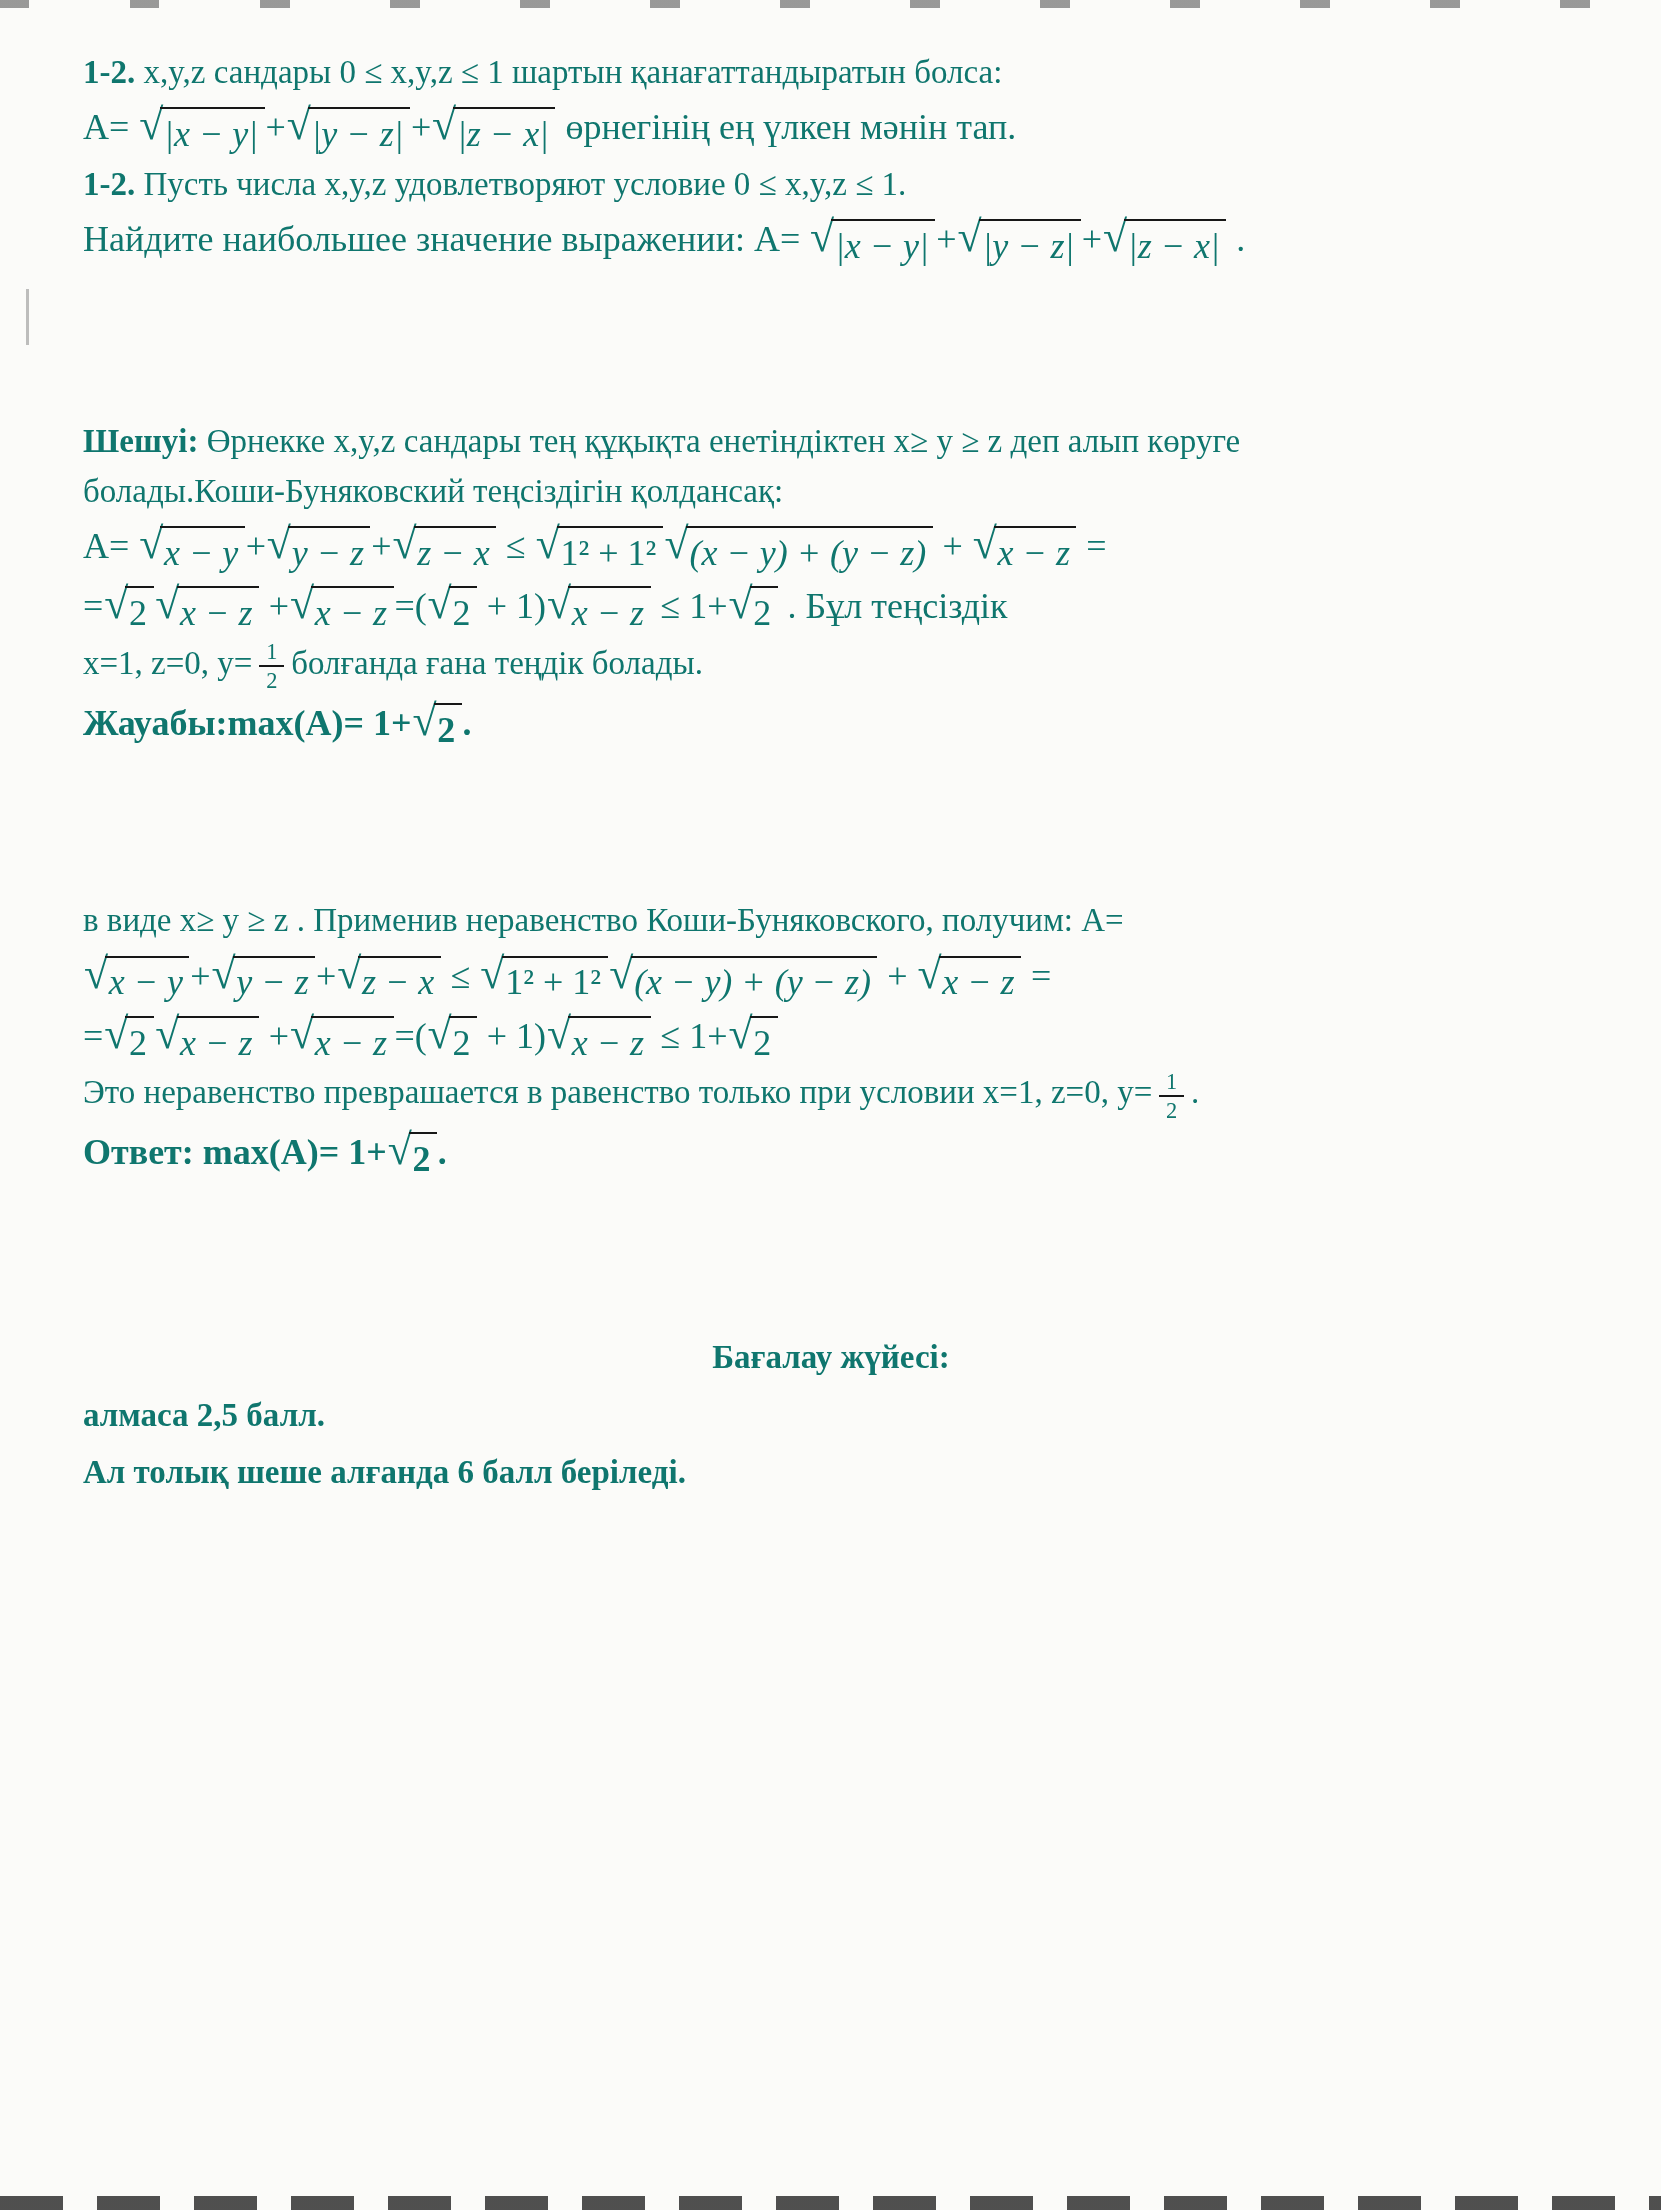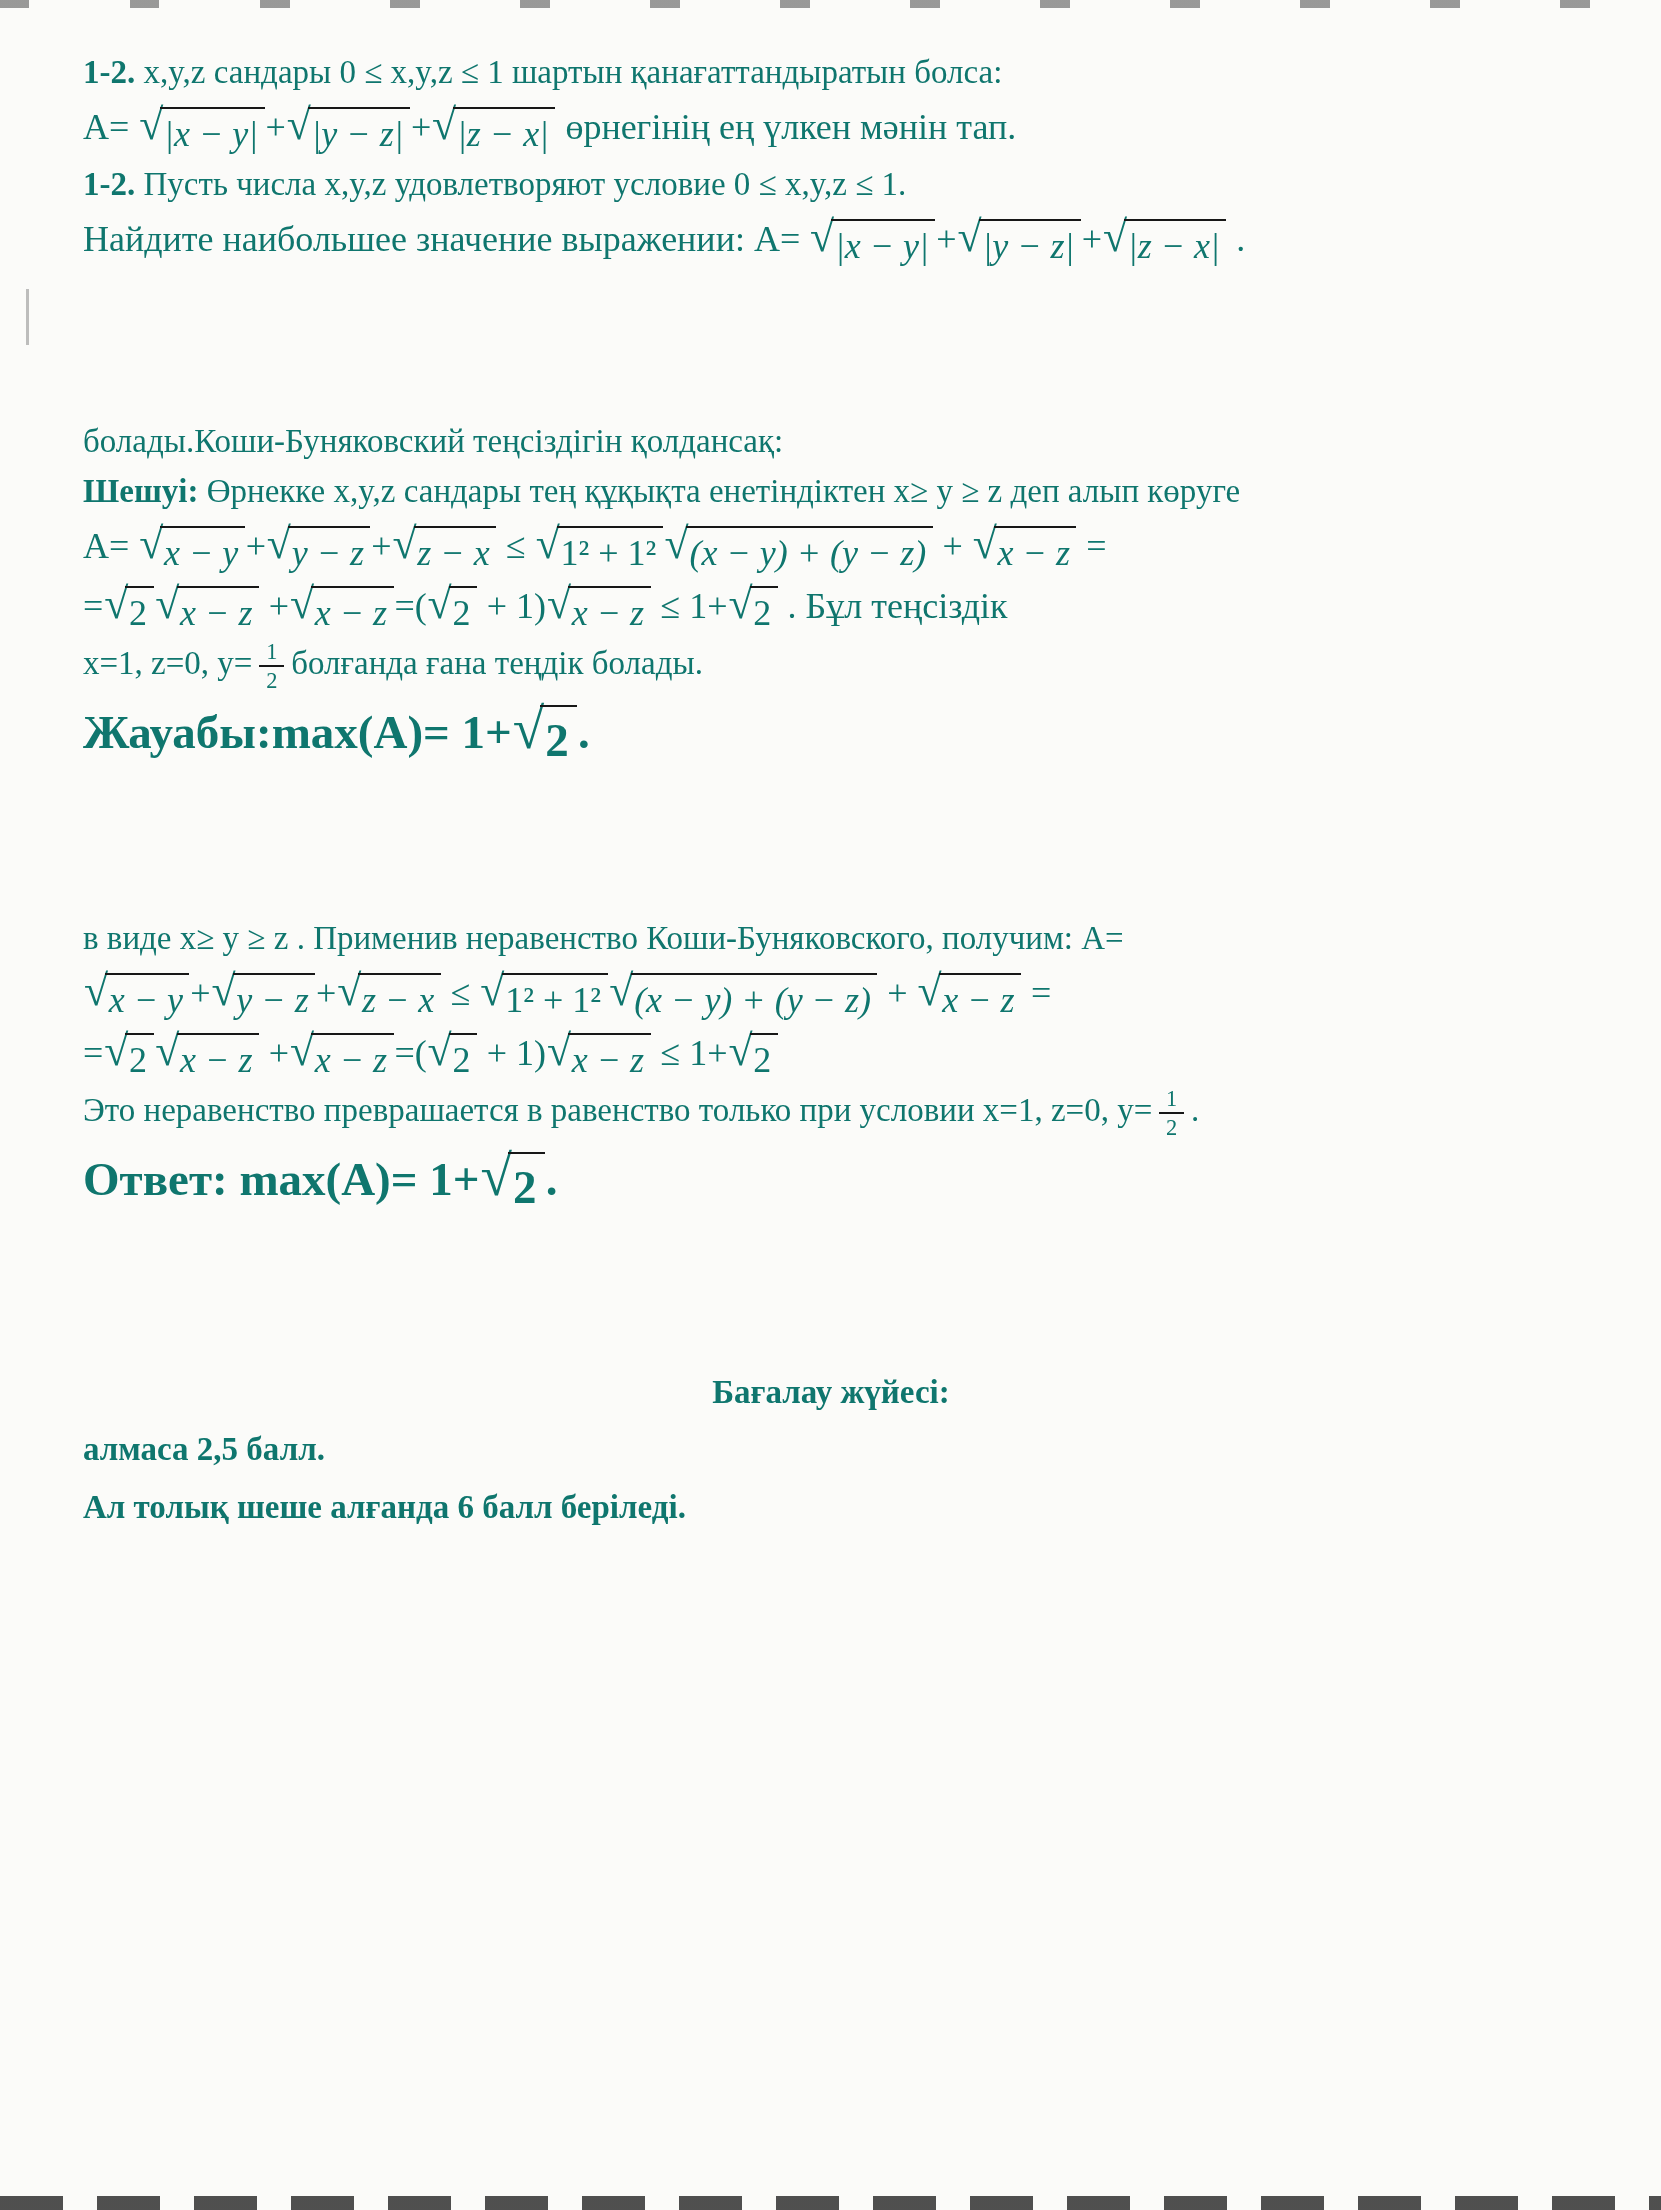--- a/index.html
+++ b/index.html
@@ -33,21 +33,21 @@
 
   
   .frac { display: inline-flex; flex-direction: column; text-align: center; font-size: 0.68em; line-height: 1.12; vertical-align: middle; margin: 0 7px; }
   .frac .num { border-bottom: 2.2px solid #171717; padding: 0 0.3em 0.04em; }
   .frac .den { padding-top: 0.04em; }
 
   .sol-kk { margin-top: 148px; }
   .sol-ru { margin-top: 143px; }
   .grading { margin-top: 146px; line-height: 1.75; }
   .grading-title { text-align: center; }
-  .answer { font-size: 47px; }
+  .answer { font-size: 36px; }
 
   
   .noise-top {
     position: absolute; top: 0; left: 0; width: 100%; height: 7.8px; opacity: .45;
     background: repeating-linear-gradient(90deg, #222 0 29.5px, transparent 29.5px 130px);
   }
   .noise-bottom {
     position: absolute; bottom: 0; left: 0; width: 100%; height: 14.8px; opacity: .75;
     background: repeating-linear-gradient(90deg, #161616 0 63px, transparent 63px 97px);
   }
@@ -86,22 +86,22 @@
         </span><span>+</span><span class="sqrt">
           <span class="rad">√</span>
           <span class="bar it">|y − z|</span>
         </span><span>+</span><span class="sqrt">
           <span class="rad">√</span>
           <span class="bar it">|z − x|</span>
         </span><span> .</span></p>
 
     <div class="sol-kk">
       <p>
+          <span class="line"><span class="b">Шешуі:</span><span> Өрнекке x,y,z сандары тең құқықта енетіндіктен  x≥ y ≥ z  деп алып көруге</span></span>
           <span class="line">болады.Коши-Буняковский теңсіздігін қолдансақ:</span>
-          <span class="line"><span class="b">Шешуі:</span><span> Өрнекке x,y,z сандары тең құқықта енетіндіктен  x≥ y ≥ z  деп алып көруге</span></span>
         </p>
 
       <p class="formula"><span>А= </span><span class="sqrt">
             <span class="rad">√</span>
             <span class="bar it">x − y</span>
           </span><span>+</span><span class="sqrt">
             <span class="rad">√</span>
             <span class="bar it">y − z</span>
           </span><span>+</span><span class="sqrt">
             <span class="rad">√</span>

